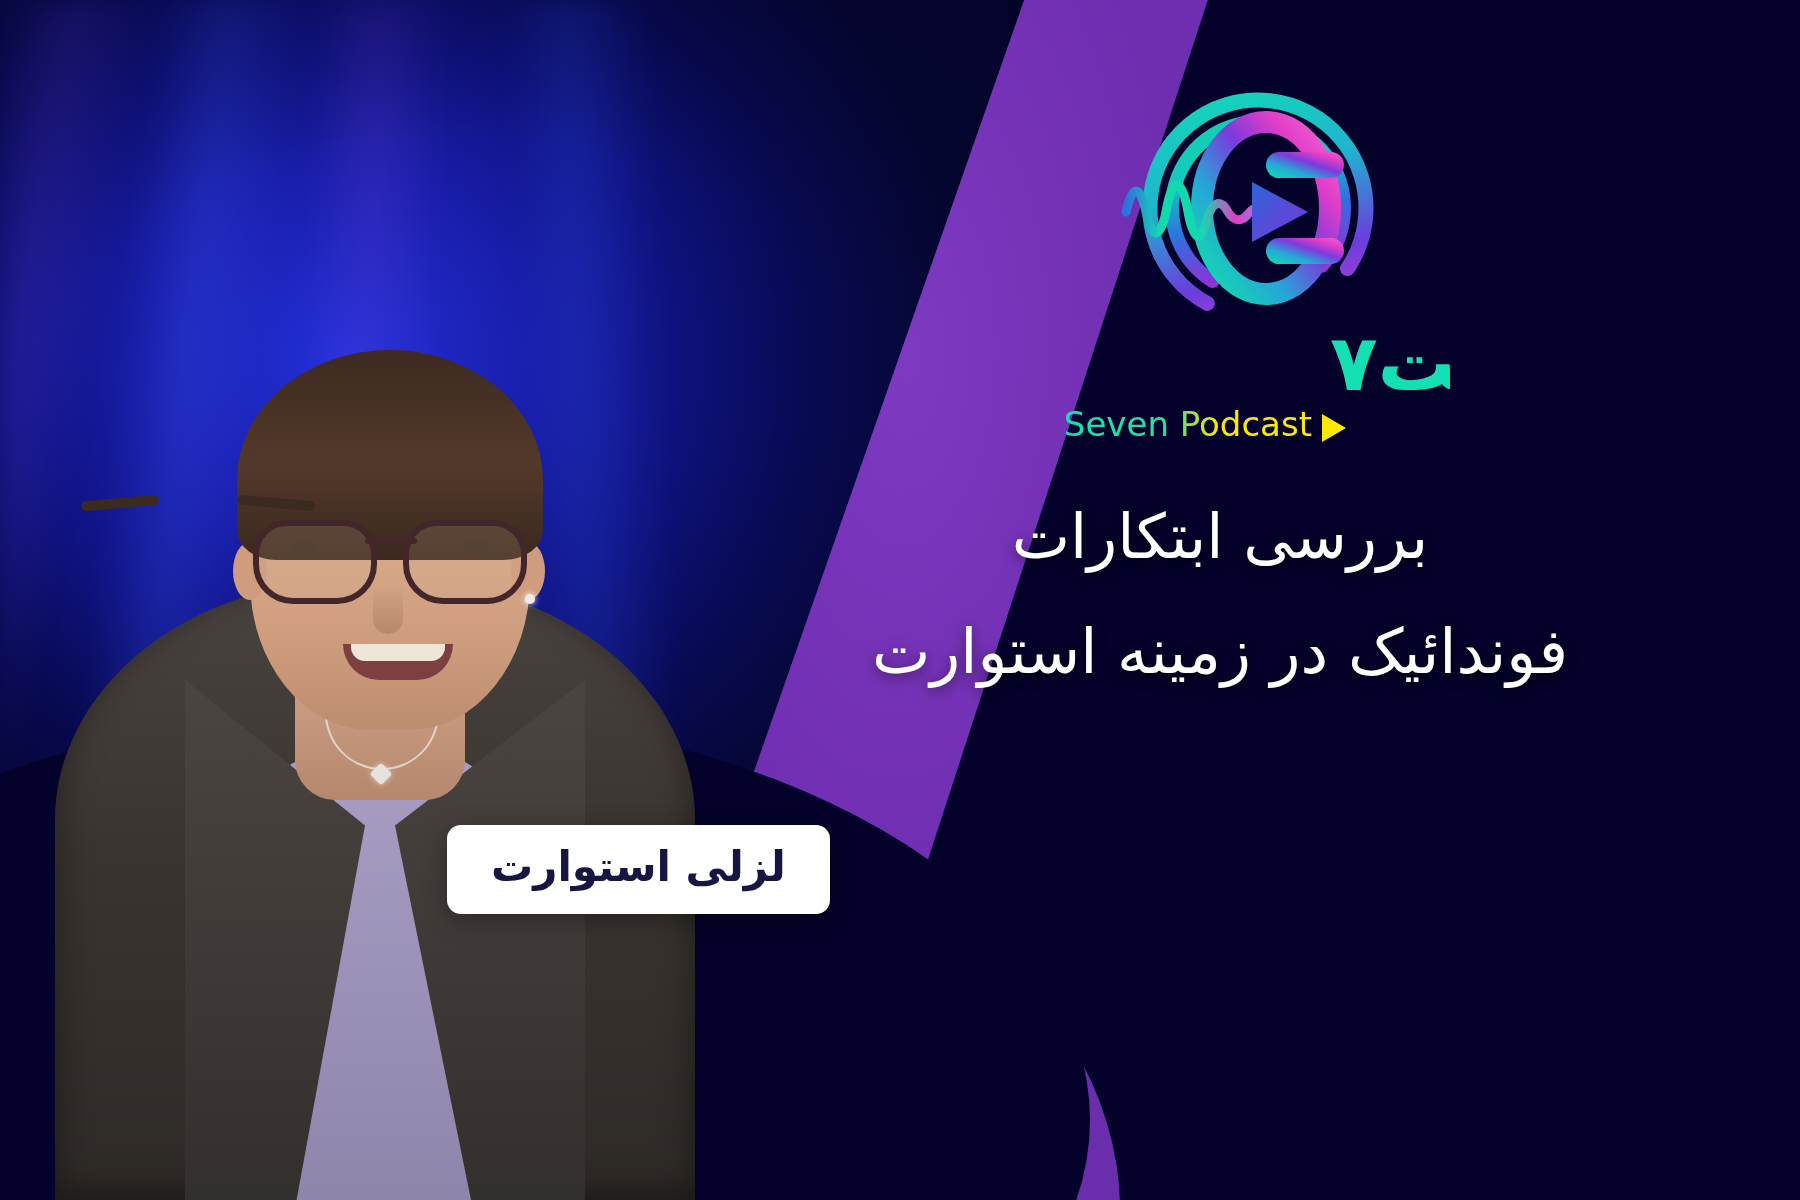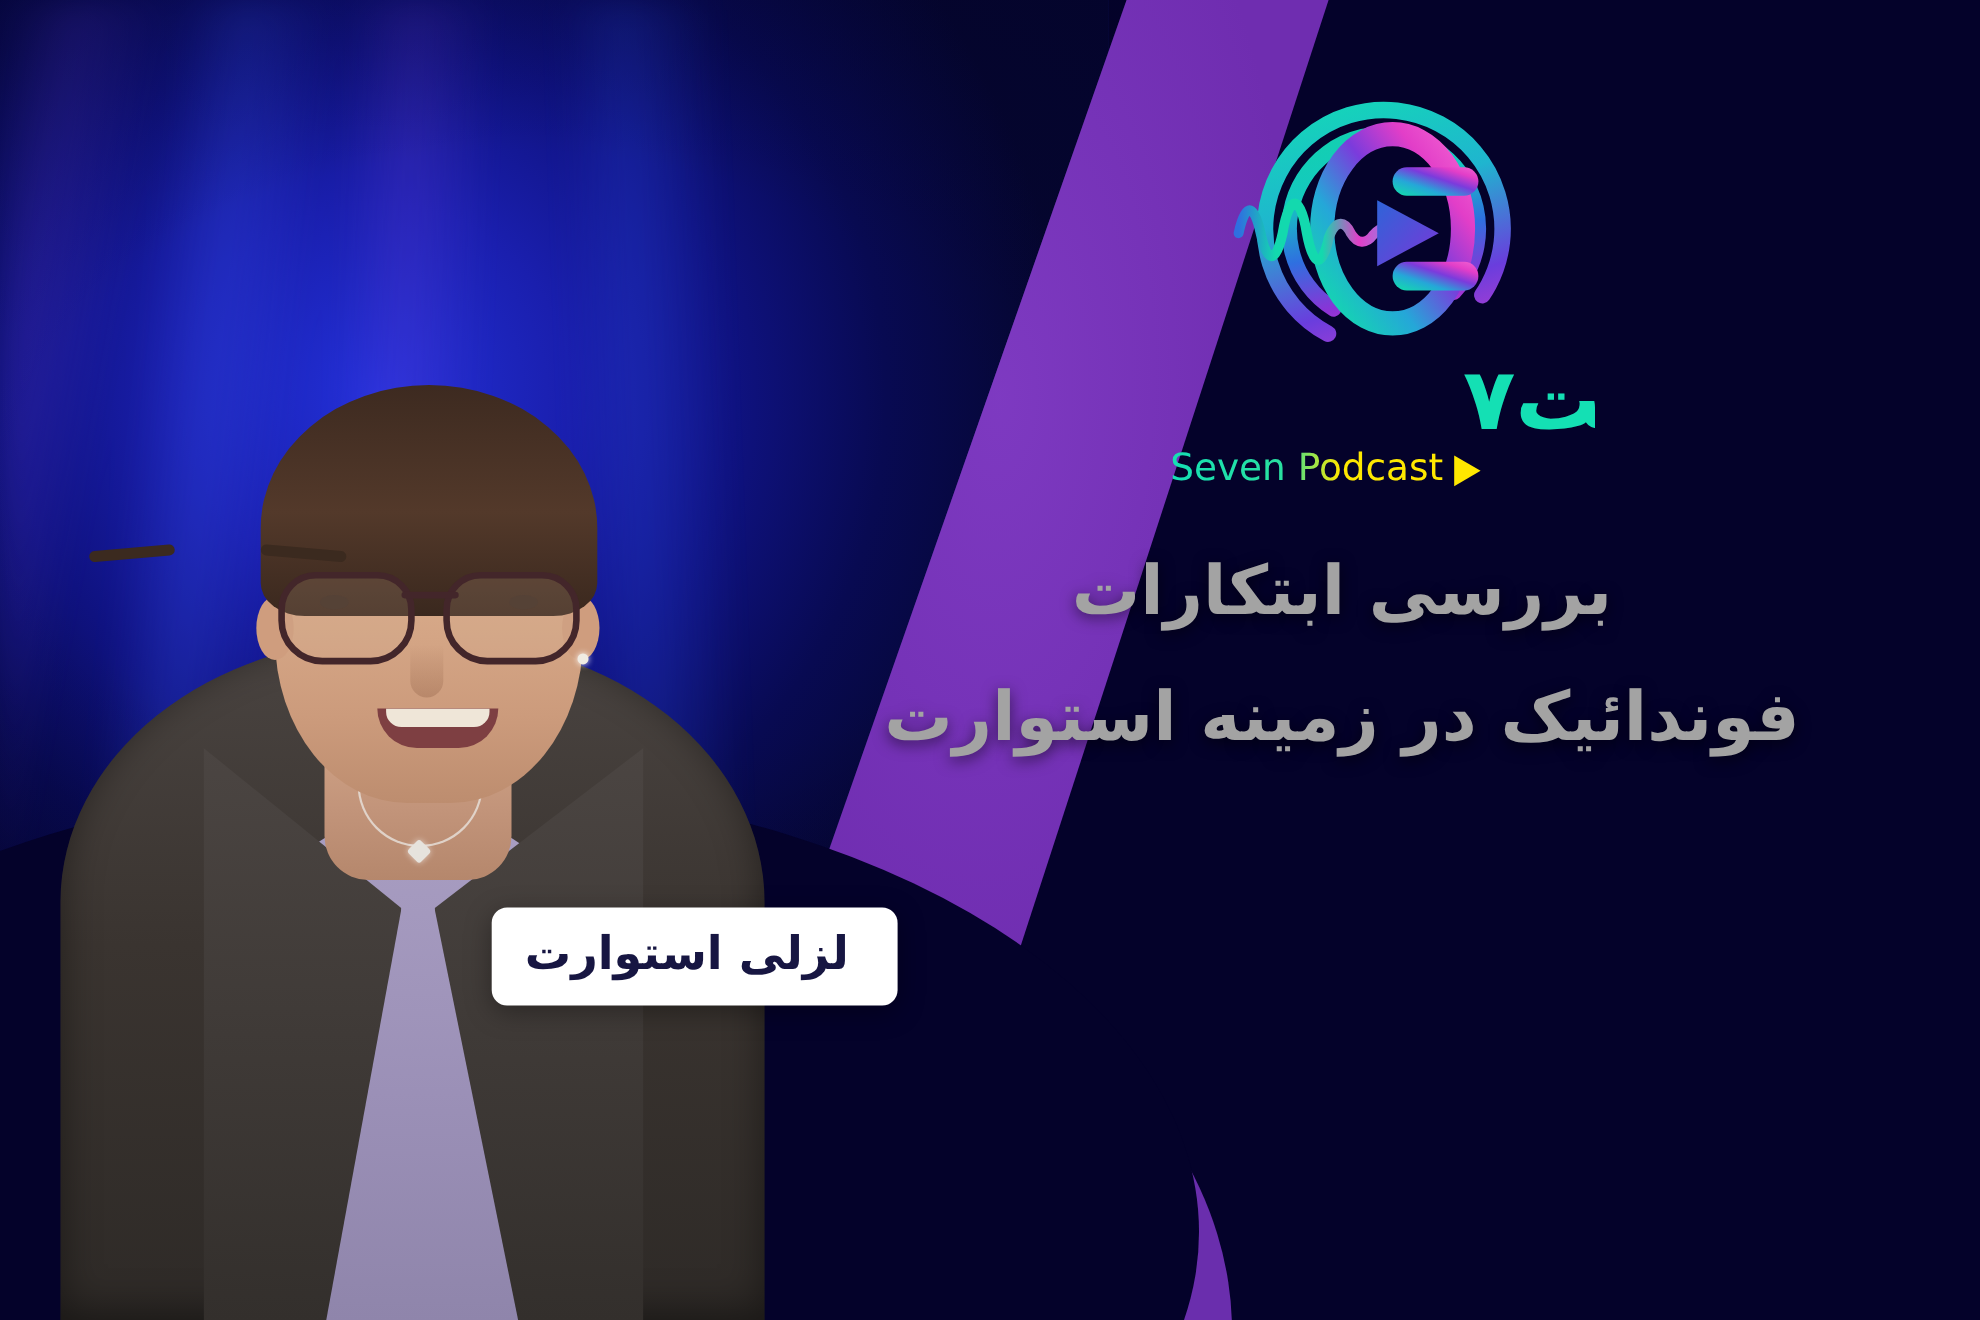--- a/index.html
+++ b/index.html
@@ -148,39 +148,39 @@
   .p-earring{position:absolute;left:470px;bottom:596px;width:10px;height:10px;background:#f0ece3;border-radius:50%;box-shadow:0 0 6px #fff;}
 
   
   .logo{position:absolute;left:1030px;top:88px;width:420px;height:380px;}
   .logo svg{width:100%;height:100%;display:block;}
 
   
   .title{
     position:absolute;right:120px;top:480px;width:920px;
     text-align:center;
-    color:#a3a3a3;
+    color:#ffffff;
     font-size:62px;
-    font-weight:700;
+    font-weight:400;
     line-height:1.85;
     direction:rtl;
     letter-spacing:0;
     text-shadow:0 3px 14px rgba(0,0,0,.55);
   }
   .title .l1{display:block;}
   .title .l2{display:block;}
 
   
   .name-badge{
     position:absolute;left:447px;top:825px;
     background:#ffffff;
     color:#171642;
     font-size:42px;
     font-weight:700;
-    padding:17px 44px 23px 30px;
+    padding:17px 44px 23px 44px;
     border-radius:14px;
     direction:rtl;
     box-shadow:0 6px 24px rgba(0,0,0,.35);
     white-space:nowrap;
   }
 </style>
 </head>
 <body>
 
 <div class="stage">

